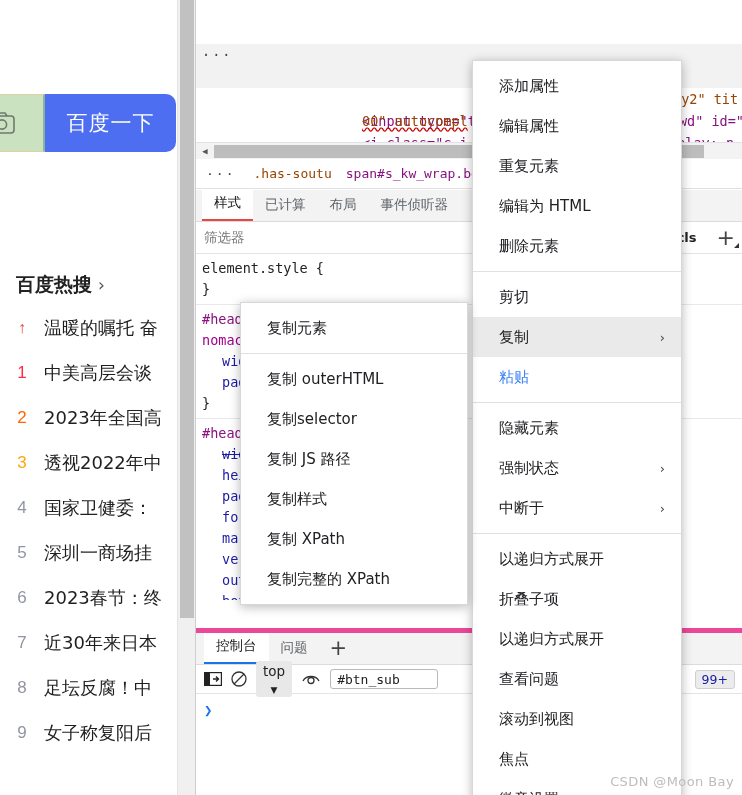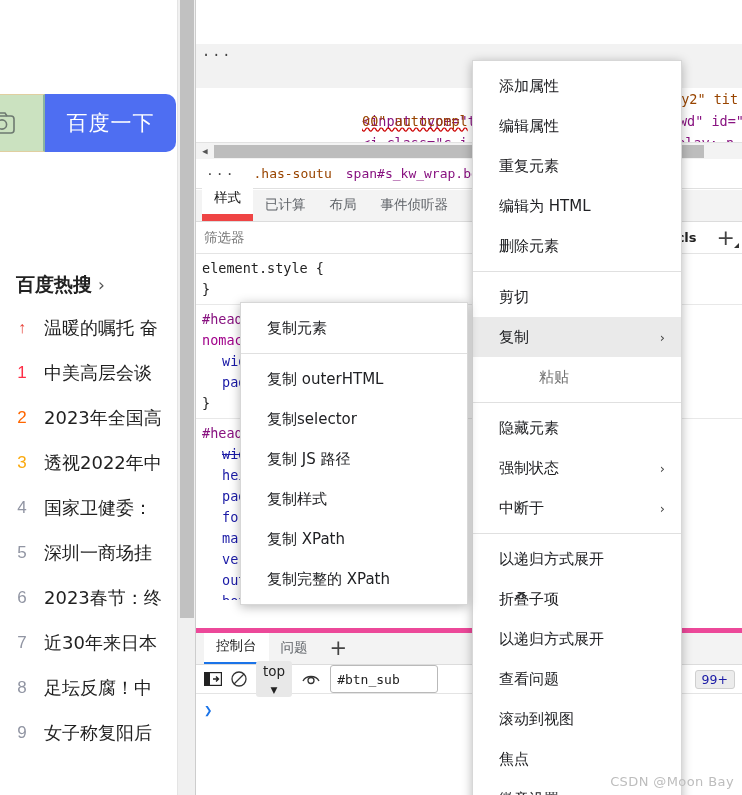--- a/index.html
+++ b/index.html
@@ -116,21 +116,21 @@
   #style-tabs {
     position: absolute; left: 0; top: 190px; width: 547px; height: 32px;
     background: #f3f3f3; border-bottom: 1px solid #dcdcdc;
     display: flex; align-items: flex-end; padding-left: 6px;
     font-family: "DejaVu Sans", sans-serif;
   }
   #style-tabs .tab {
     padding: 4px 12px 7px; font-size: 13.5px; color: #5f6368;
   }
   #style-tabs .tab.active {
-    color: #1a1a1a; background: #fff; border-bottom: 7px solid #ef4444;
+    color: #1a1a1a; background: #fff; border-bottom: 2px solid #ef4444;
   }
   #style-tabs .more { font-size: 13.5px; color:#5f6368; padding: 4px 8px 7px;}
 
   
   #filter-bar {
     position: absolute; left: 0; top: 222px; width: 547px; height: 32px;
     background: #fff; border-bottom: 1px solid #e4e4e4;
     display: flex; align-items: center; padding-left: 8px;
   }
   #filter-bar .ph { font-size: 13.5px; color: #777; font-family: "DejaVu Sans", sans-serif; }
@@ -177,21 +177,21 @@
     font-family: "DejaVu Sans", sans-serif;
   }
   .tb-icon { display:flex; align-items:center; }
   #ctx-select {
     display: flex; align-items: center; gap: 6px;
     background: #e8e8e8; border-radius: 3px; padding: 2px 7px;
     font-size: 13.5px; color: #222; flex-direction: column;
   }
   #ctx-select .caret { font-size: 9px; }
   #console-filter {
-    border: 1px solid #b9b9b9; border-radius: 3px; height: 28px;
+    border: 1px solid #b9b9b9; border-radius: 3px; height: 20px;
     padding: 0 6px; font-size: 13px; color: #222; min-width: 108px;
     display:flex; align-items:center; font-family: "DejaVu Sans Mono", monospace;
   }
   #issue-badge {
     margin-left: auto; background: #ececec; border: 1px solid #cfcfcf;
     border-radius: 3px; padding: 1px 6px; font-size: 12.5px; color:#1a1aa6;
   }
   #console-body { height: 133px; background:#fff; padding: 6px 8px; }
   #console-body .prompt { color: #1a73e8; font-size: 14px; font-weight: bold; }
 
@@ -203,21 +203,21 @@
     font-family: "DejaVu Sans", sans-serif;
     padding: 5px 0;
     z-index: 50;
   }
   .menu-item {
     height: 40px; display: flex; align-items: center;
     padding: 0 16px 0 26px; font-size: 15px; color: #202124;
     white-space: nowrap;
   }
   .menu-item.hl { background: #eaeaea; }
-  .menu-item.disabled { color: #737373; margin-left: 40px; }
+  .menu-item.disabled { color: #3b82f6; }
   .menu-item .arrow { margin-left: auto; font-size: 13px; color: #444; padding-left: 24px; }
   .menu-sep { height: 1px; background: #e0e0e0; margin: 5px 0; }
 
   #main-menu { left: 472px; top: 60px; width: 210px; }
   #sub-menu  { left: 240px; top: 302px; width: 228px; z-index: 60; }
 
   
   #watermark {
     position: absolute; right: 8px; bottom: 6px;
     font-size: 13px; color: #bdbdbd; font-family: "DejaVu Sans", sans-serif;

